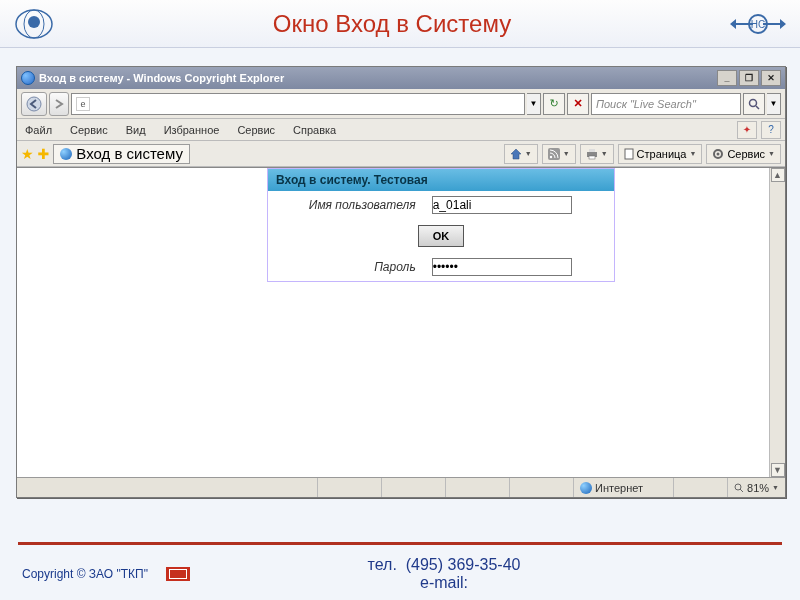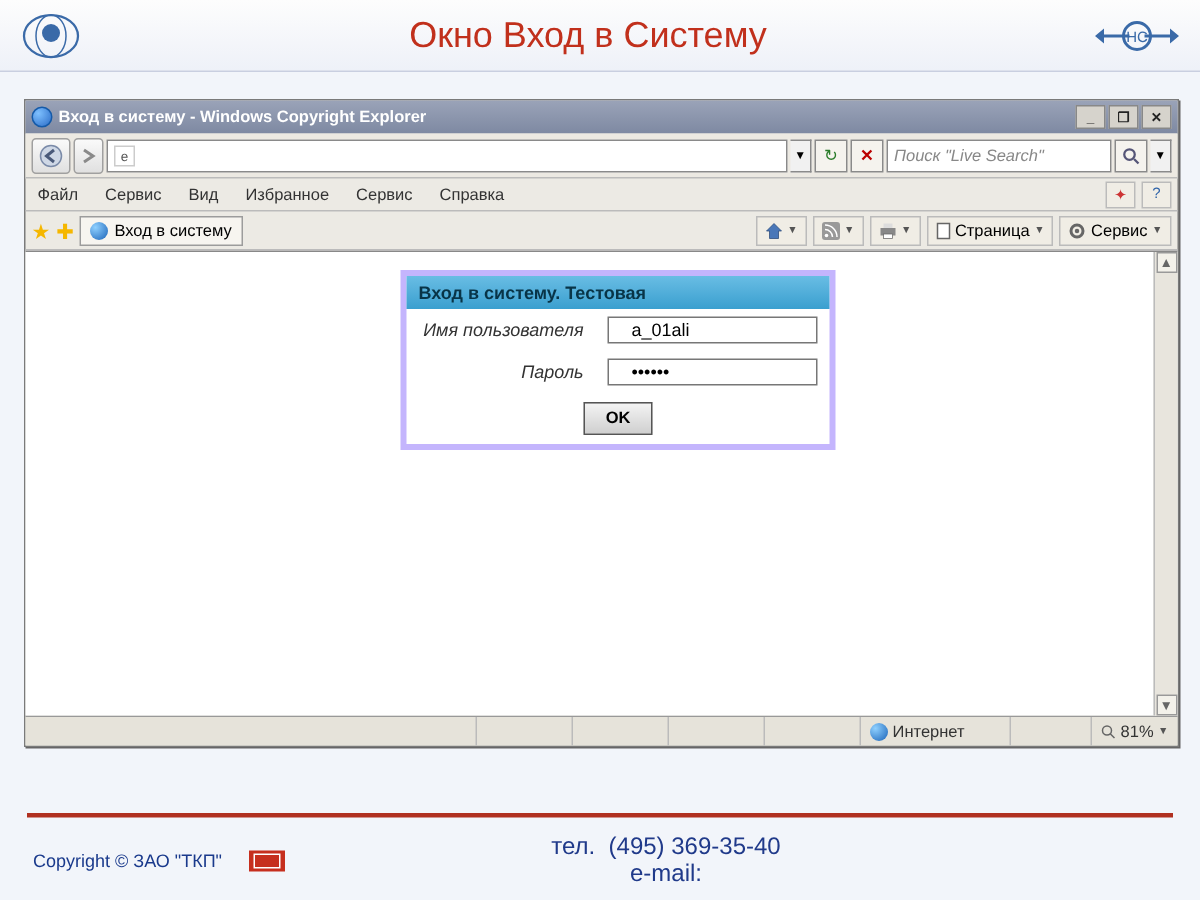--- a/index.html
+++ b/index.html
@@ -81,40 +81,40 @@
   .searchbar{width:150px;height:22px;border:1px solid #8a8a8a;background:#fff;padding:0 4px;color:#888;font-style:italic;display:flex;align-items:center;font-size:11px;}
   
   .menurow{height:22px;display:flex;align-items:center;padding:0 4px;gap:10px;border-bottom:1px solid #bbb;font-size:11px;color:#333;}
   .menurow .m{padding:2px 4px;}
   .menurow .sp{flex:1;}
   .menurow .ricons{display:flex;gap:4px;}
   .miconbtn{width:20px;height:18px;border:1px solid #bbb;background:#f0ede5;display:flex;align-items:center;justify-content:center;font-size:10px;}
   
   .tabrow{height:26px;display:flex;align-items:center;padding:0 4px;gap:4px;border-bottom:1px solid #bbb;}
   .star{font-size:14px;}
-  .tab{height:20px;border:1px solid #9c9c9c;background:#f7f5f0;display:flex;align-items:center;padding:0 6px;gap:4px;font-size:11px;}
+  .tab{height:20px;border:1px solid #9c9c9c;background:#f7f5f0;display:flex;align-items:center;padding:0 6px;gap:4px;font-size:15px;}
   .tabrow .sp{flex:1;}
   .tbbtn{height:20px;border:1px solid #bbb;background:#f0ede5;display:flex;align-items:center;padding:0 5px;gap:3px;font-size:11px;}
   .ddarr{font-size:7px;color:#555;}
   
   .content{
     height:310px;background:#fff;position:relative;border-top:1px solid #888;
   }
   .content .vscroll{position:absolute;right:0;top:0;bottom:0;width:16px;background:#e8e5dd;border-left:1px solid #bbb;display:flex;flex-direction:column;justify-content:space-between;align-items:center;font-size:9px;color:#666;}
   .content .vscroll .sbtn2{width:14px;height:14px;border:1px solid #999;background:#f3f1ea;display:flex;align-items:center;justify-content:center;}
   .login-box{
-    position:absolute;left:250px;top:12px;width:290px;
-    border:4px solid #c4b5fd;background:#fff;
+    position:absolute;left:250px;top:0;width:348px;
+    border:1px solid #c4b5fd;background:#fff;
   }
   .login-box .hdr{background:linear-gradient(#69bde4,#3a9fcf);color:#083447;font-weight:bold;padding:4px 8px;font-size:12px;}
   .login-box table{width:100%;border-collapse:collapse;}
   .login-box td{padding:5px 8px;font-size:12px;}
   .login-box td.lbl{text-align:right;color:#333;width:45%;font-style:italic;}
   .login-box input[type=text],.login-box input[type=password]{
-    width:140px;height:18px;border:1px solid #777;background:#fff;font-size:12px;padding:0 15px;
+    width:140px;height:18px;border:1px solid #777;background:#fff;font-size:12px;padding:0 0;
   }
   .login-box .okrow{text-align:center;padding:6px;}
   .login-box button{
     width:46px;height:22px;border:1px solid #555;background:linear-gradient(#f3f3f3,#cfcfcf);font-weight:bold;font-size:11px;
   }
   
   .statusbar{height:20px;border-top:1px solid #999;background:#e6e3da;display:flex;align-items:center;font-size:11px;color:#333;gap:24px;}
   .statusbar .seg{height:100%;border-left:1px solid #bbb;display:flex;align-items:center;padding:0 6px;gap:3px;}
   .statusbar .sp{flex:1;}
   .globe{width:12px;height:12px;border-radius:50%;background:radial-gradient(circle at 30% 30%,#8fd0ff,#1a63b8);display:inline-block;}
@@ -255,28 +255,28 @@
   <div class="content">
     <div class="login-box">
       <div class="hdr">Вход в систему. Тестовая</div>
       <table>
         <tbody>
             <tr>
           <td class="lbl">Имя пользователя</td>
           <td><input type="text" value="a_01ali" style=""></td>
         </tr>
         <tr>
-          <td class="lbl">Пароль</td>
-          <td><input type="text" value="••••••" style=""></td>
-        </tr>
-        <tr>
               <td colspan="2" class="okrow">
           <button>OK</button>
         </td>
             </tr>
+        <tr>
+          <td class="lbl">Пароль</td>
+          <td><input type="text" value="••••••" style=""></td>
+        </tr>
       </tbody>
         </table>
     </div>
     <div class="vscroll">
       <div class="sbtn2">▲</div>
       <div class="sbtn2">▼</div>
     </div>
   </div>
 
   <div class="statusbar">

